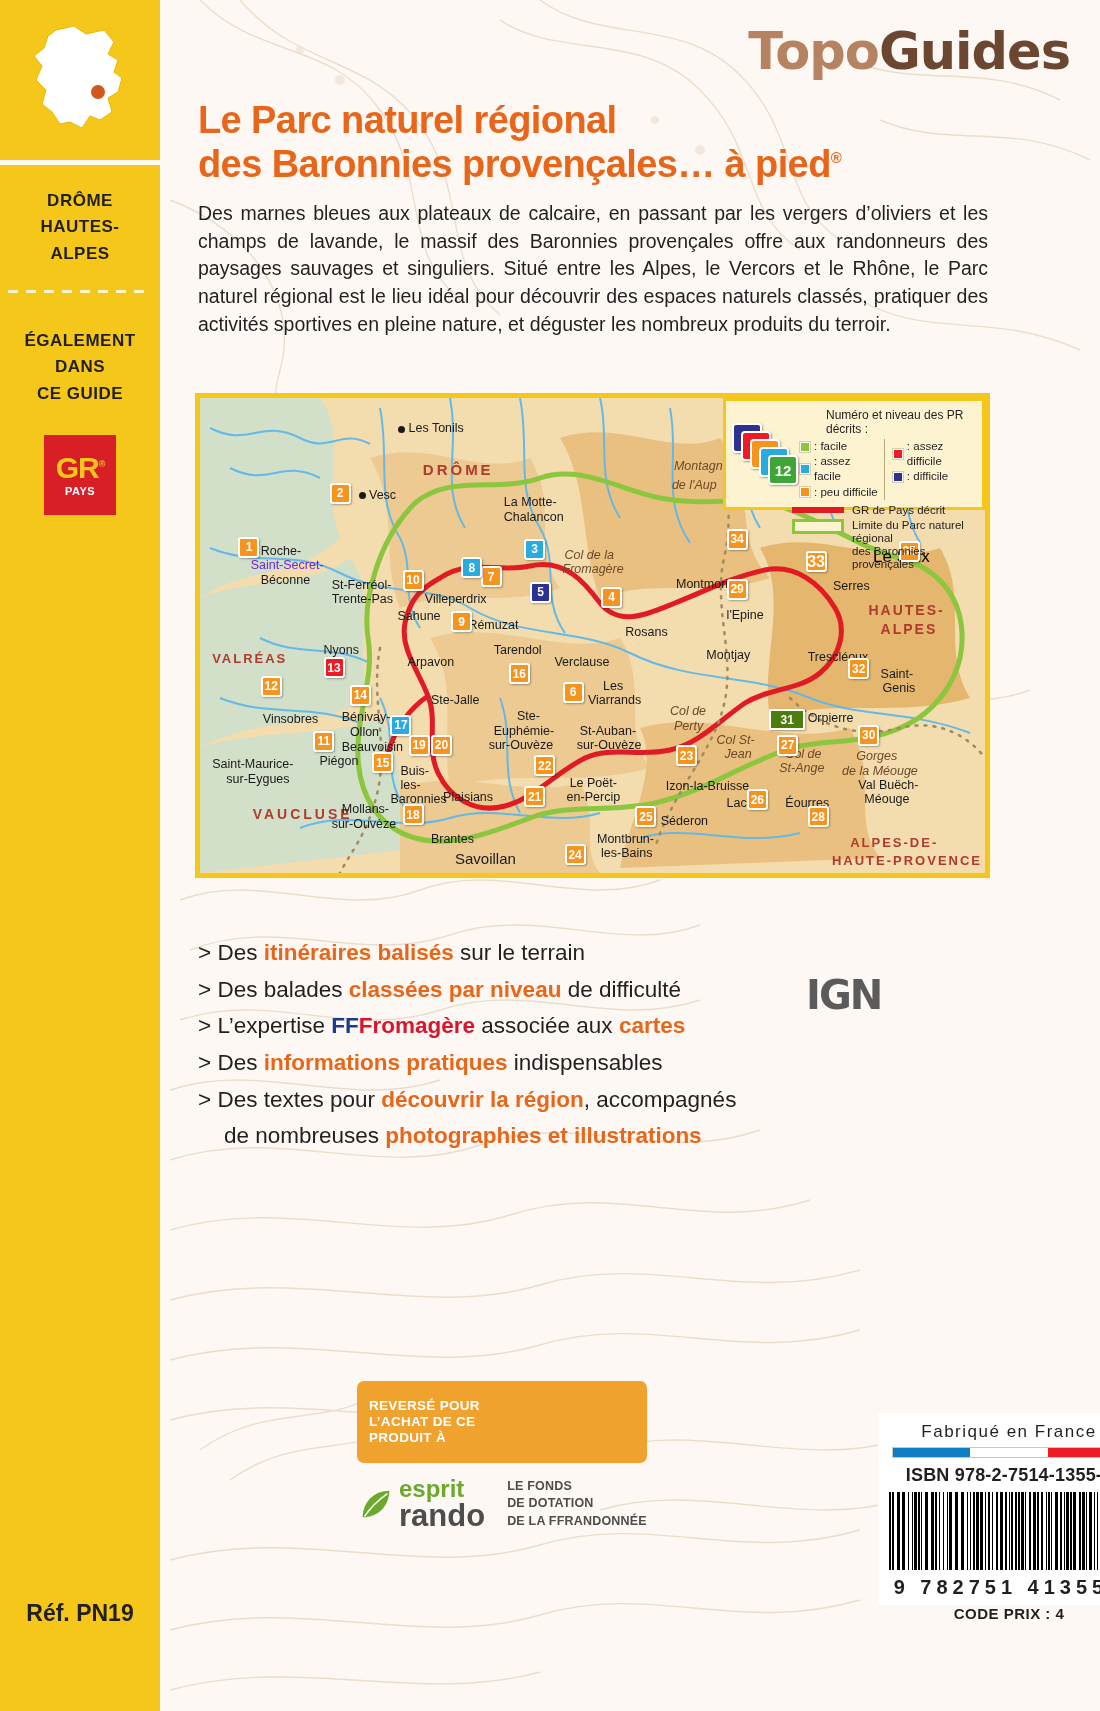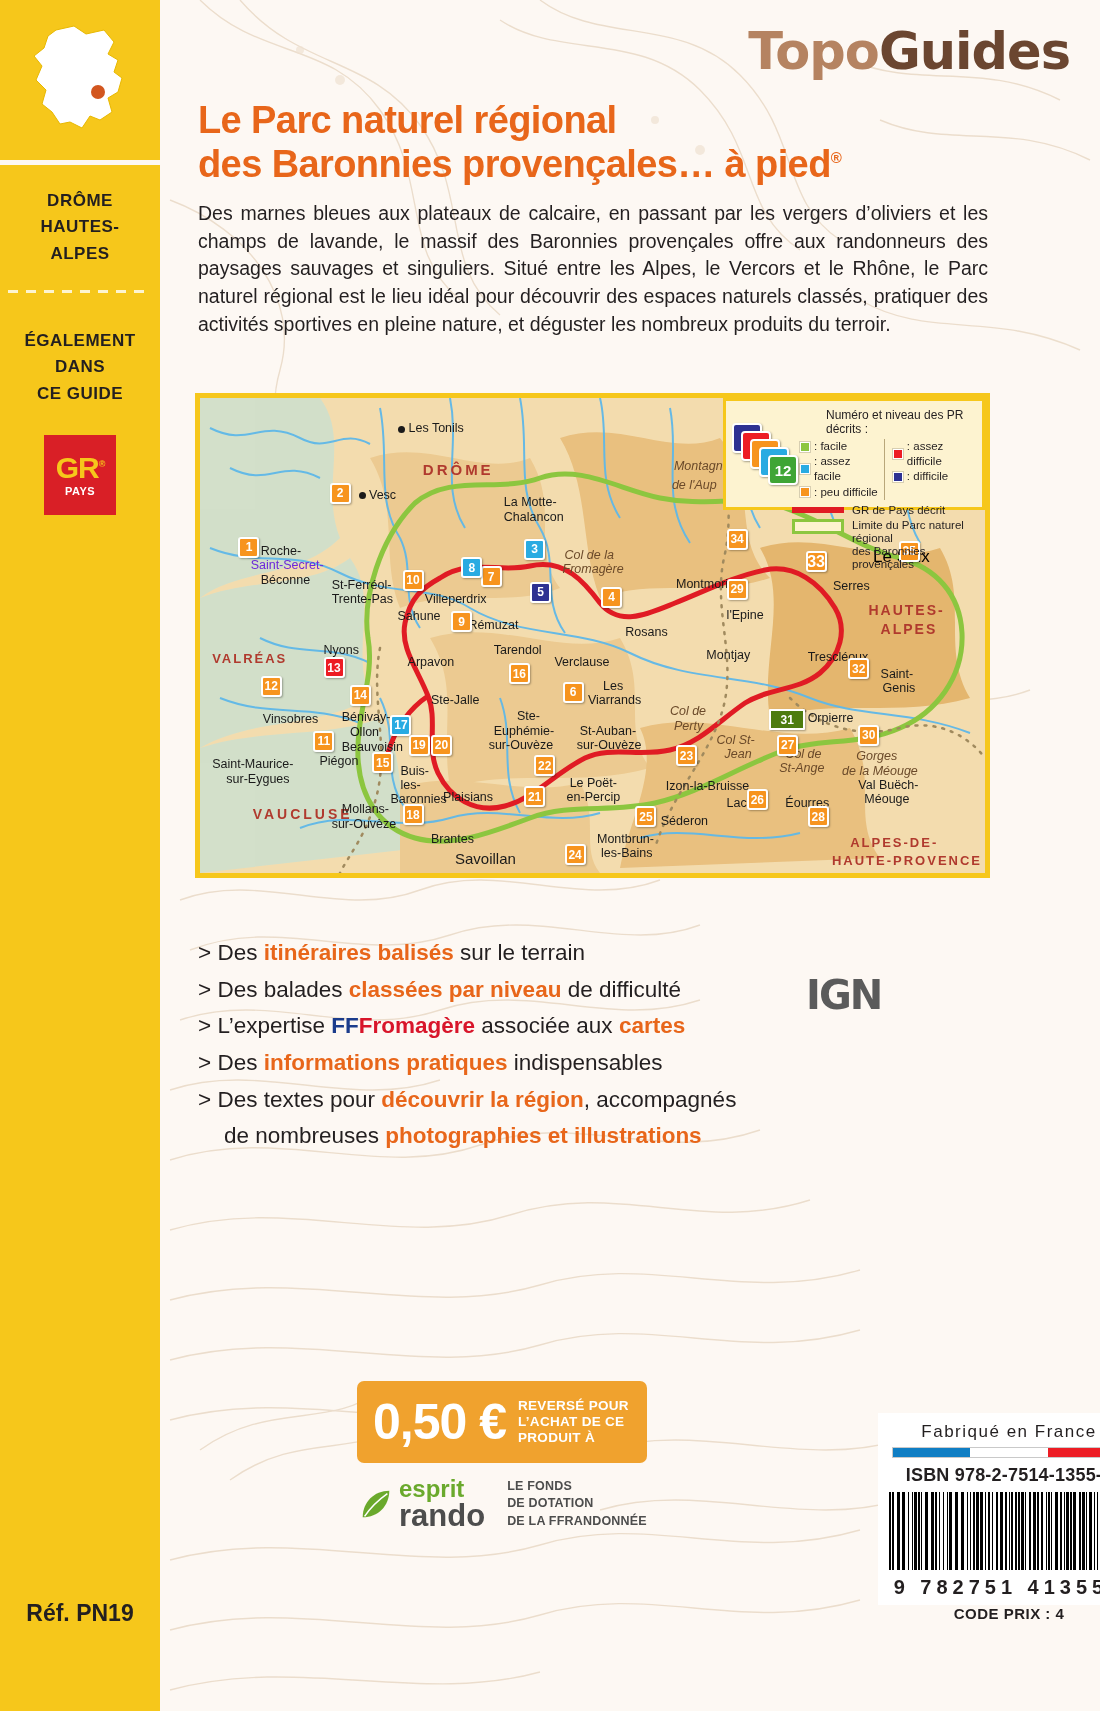--- a/index.html
+++ b/index.html
@@ -495,21 +495,20 @@
       <li><span>&gt; </span>Des <b>informations pratiques</b> indispensables</li>
       <li><span>&gt; </span>Des textes pour <b>découvrir la région</b>, accompagnés</li>
       <li style="margin-left: 26px;">de nombreuses <b>photographies et illustrations</b></li>
     </ul>
 
   <div class="ign-logo">
     <span>IGN</span>
   </div>
 
   <div class="price-badge">
-    <div class="price-amount">0,50 €</div>
     <div class="price-note">
       <div>REVERSÉ POUR</div>
       <div>L’ACHAT DE CE</div>
       <div>PRODUIT À</div>
     </div>
   </div>
 
   <div class="esprit">
     <svg class="esprit-leaf" viewBox="0 0 40 40">
       <path d="M6,34 C6,18 18,6 34,6 C34,22 22,34 6,34 Z" fill="#6aa92c"></path>

